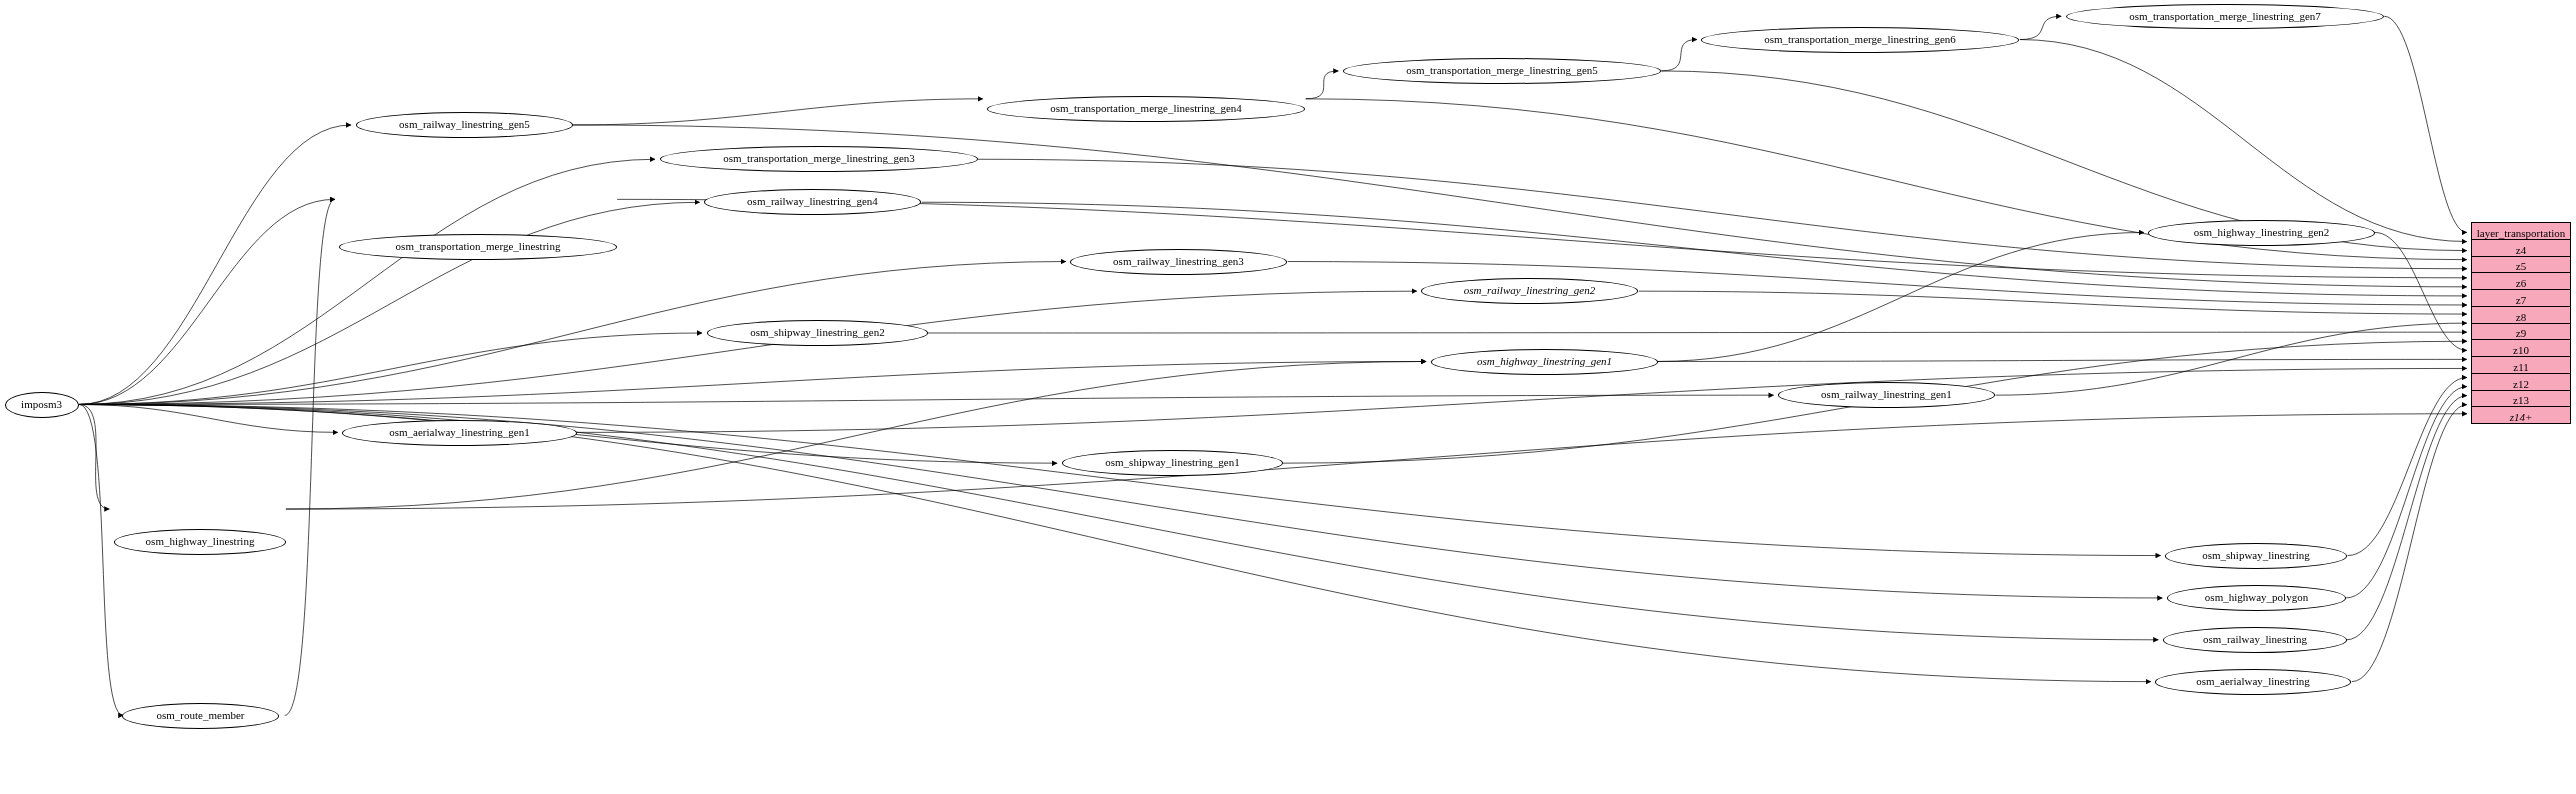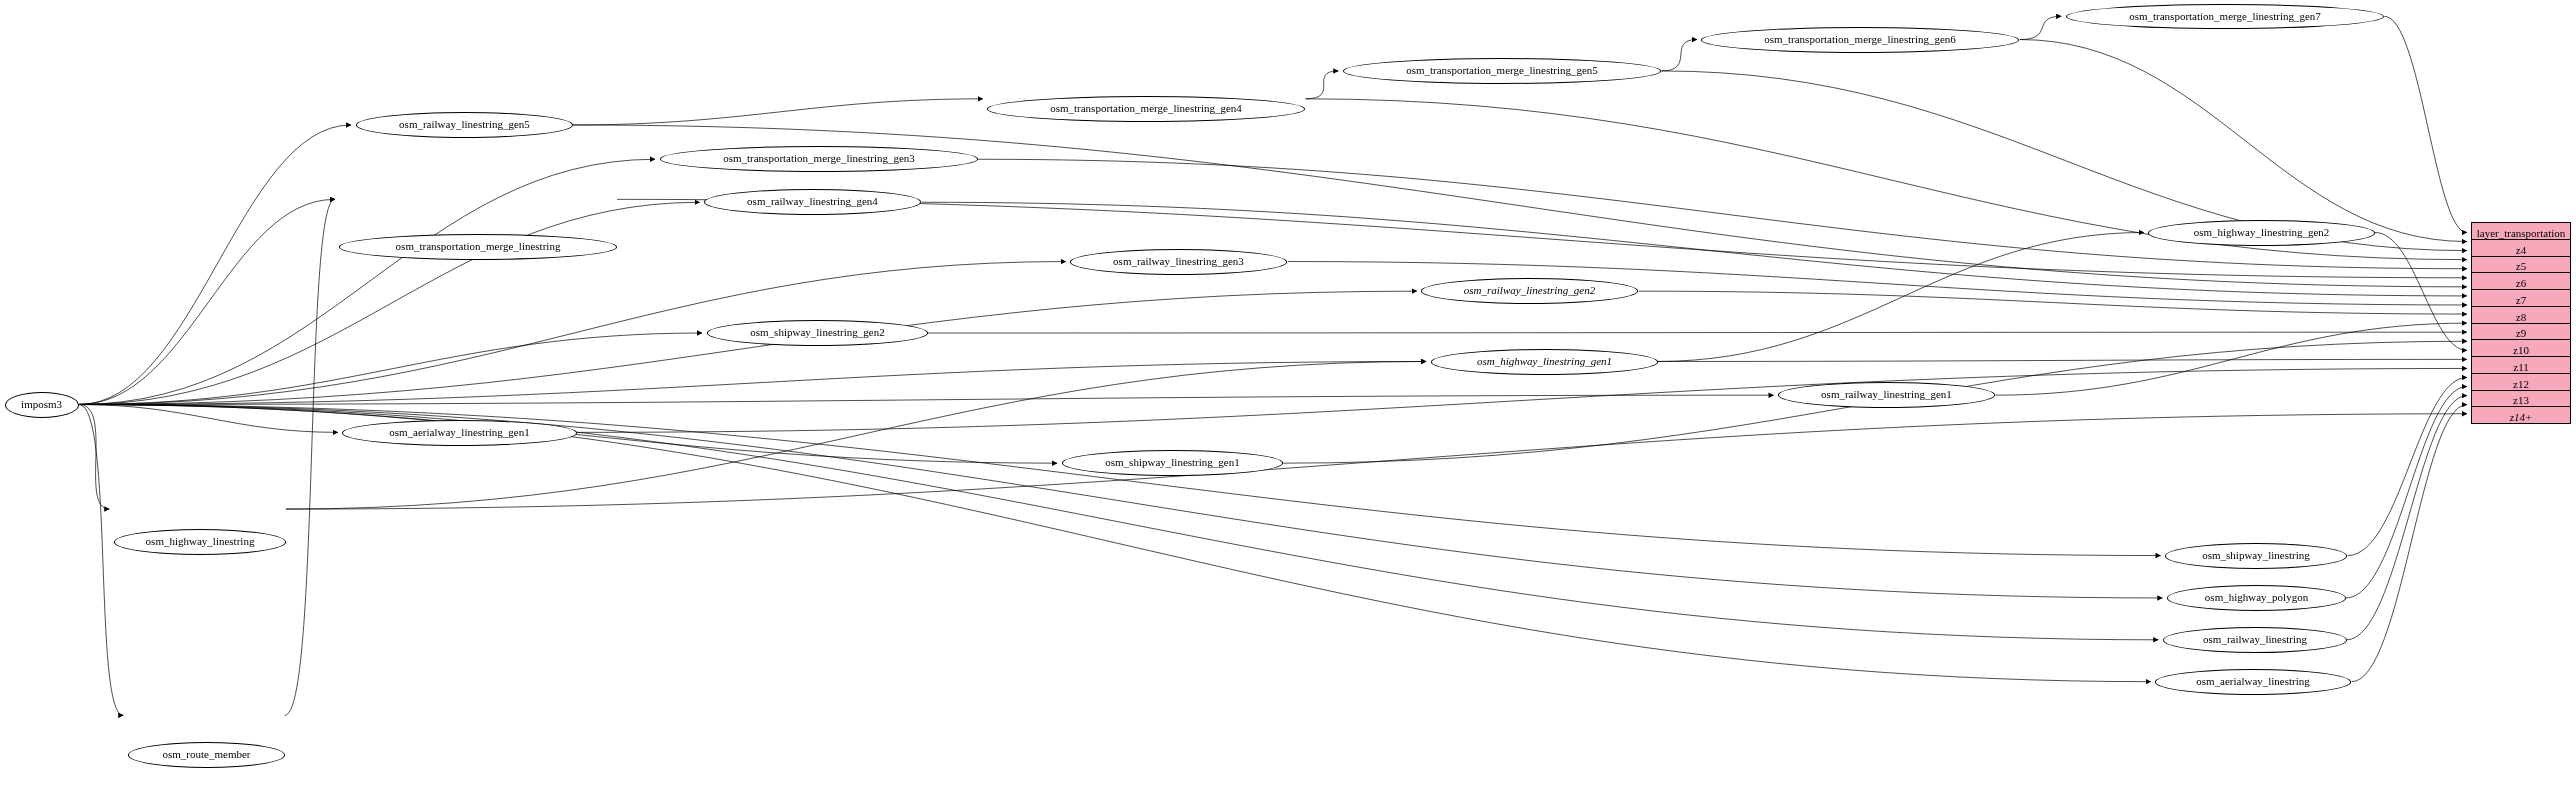--- a/index.html
+++ b/index.html
@@ -186,21 +186,21 @@
   </div>
   <div class="node" style="left:2167px; top:585px; width:179px; height:25.6px;">
     <span>osm_highway_polygon</span>
   </div>
   <div class="node" style="left:2163px; top:627px; width:184px; height:25.6px;">
     <span>osm_railway_linestring</span>
   </div>
   <div class="node" style="left:2155px; top:669px; width:196px; height:25.6px;">
     <span>osm_aerialway_linestring</span>
   </div>
-  <div class="node" style="left:128px; top:703px; width:157px; height:25.6px;margin-top:39px;">
+  <div class="node" style="left:122px; top:703px; width:157px; height:25.6px;">
     <span>osm_route_member</span>
   </div>
 
   <div class="table-node" style="left:2471px; top:222px; width:100px; height:202px;">
     <div class="trow thead">
         <span>layer_transportation</span>
       </div>
     <div class="trow">
         <span>z4</span>
       </div>

